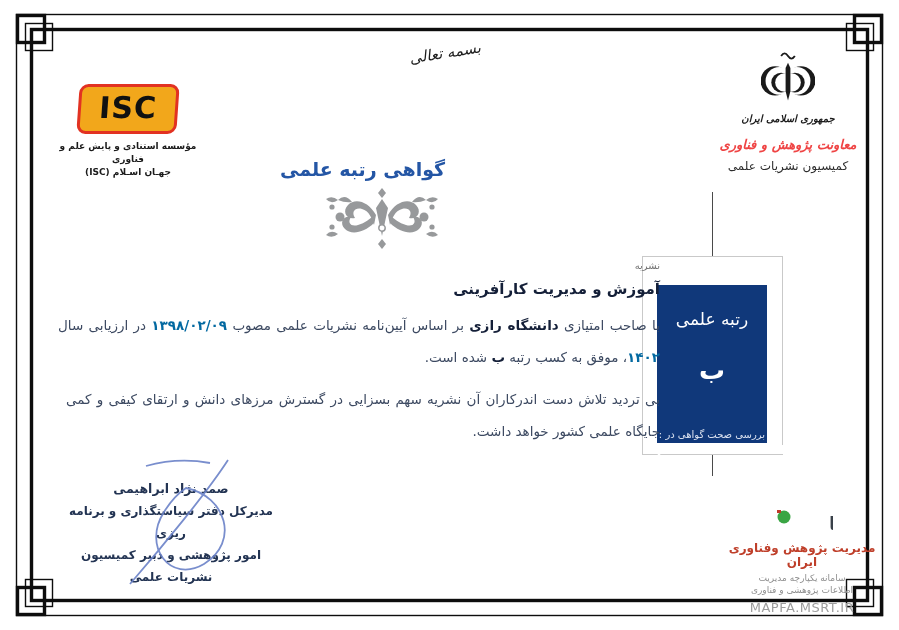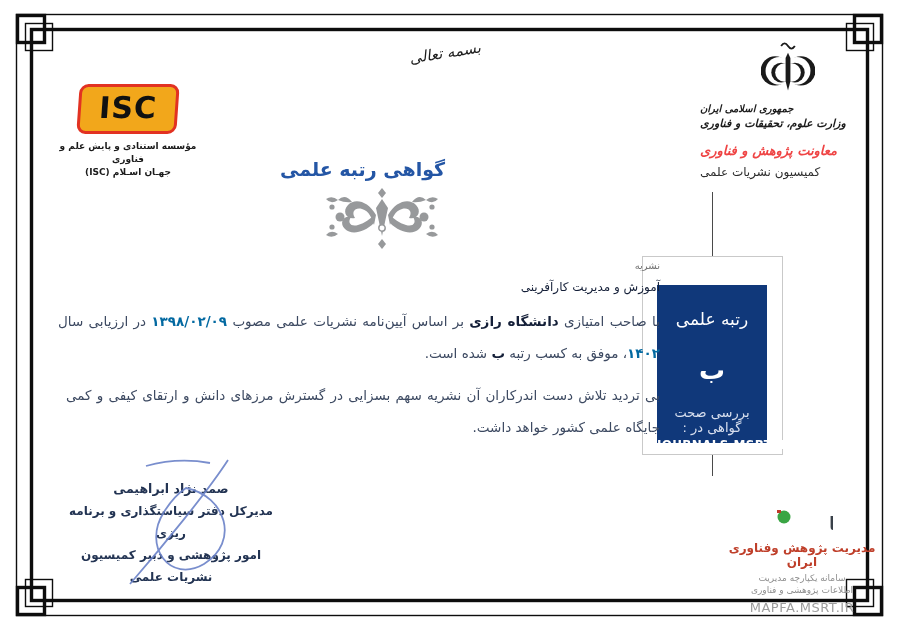--- a/index.html
+++ b/index.html
@@ -16,48 +16,48 @@
 
   
   .isc-block{position:absolute;left:56px;top:84px;width:144px;text-align:center;}
   .isc-logo{display:inline-block;width:94px;height:44px;line-height:42px;
     background:#f2a71b;border:3px solid #e23222;border-radius:9px;
     font-weight:bold;font-size:30px;color:#111;transform:skewX(-4deg);letter-spacing:1px;}
   .isc-line{font-size:9px;font-weight:bold;color:#1a1a1a;line-height:13px;direction:rtl;}
   .isc-line.first{margin-top:6px;}
 
   
-  .ministry-block{position:absolute;left:700px;top:40px;width:176px;text-align:left;direction:rtl;}
+  .ministry-block{position:absolute;left:700px;top:50px;width:176px;text-align:center;direction:rtl;}
   .ministry-block .emblem{margin:0 auto;}
   .min-l1{font-style:italic;font-weight:bold;font-size:10px;color:#1b1b1b;margin-top:3px;}
   .min-l2{font-style:italic;font-weight:bold;font-size:11px;color:#1b1b1b;margin-top:3px;}
   .min-l3{font-style:italic;font-weight:bold;font-size:13px;color:#ef4444;margin-top:13px;}
   .min-l4{font-size:12px;color:#2d2d2d;margin-top:7px;}
 
   
   .cert-title{position:absolute;left:280px;top:158px;width:206px;
     font-size:19px;font-weight:bold;color:#2456a5;}
   .ornament{position:absolute;left:320px;top:186px;}
 
   
   .badge-thread{position:absolute;left:712px;top:192px;width:1px;height:284px;background:#4a4a4a;}
   .badge-panel{position:absolute;left:642px;top:256px;width:139px;height:197px;
     background:#fff;border:1px solid #c9c9c9;}
   .badge-box{position:absolute;left:14px;top:28px;width:110px;height:158px;
     background:#10387a;color:#fff;text-align:center;direction:rtl;}
   .badge-title{margin-top:24px;font-size:17px;}
   .badge-grade{margin-top:26px;font-size:26px;font-weight:bold;}
-  .badge-verify{margin-top:20px;font-size:13px;color:#d9e0ef;}
+  .badge-verify{margin-top:44px;font-size:10px;color:#d9e0ef;}
   .badge-url{margin-top:3px;font-size:12px;font-weight:bold;direction:ltr;letter-spacing:.3px;}
 
   
   .body-text{position:absolute;left:58px;top:260px;width:602px;direction:rtl;
     color:#3c4961;font-size:13.5px;}
   .journal-label{font-size:10px;color:#737373;margin-bottom:9px;}
-  .journal-name{font-size:12px;font-weight:normal;color:#141f38;margin-bottom:11px;}
+  .journal-name{font-size:15px;font-weight:bold;color:#141f38;margin-bottom:11px;}
   .para{text-align:justify;line-height:32px;margin:0;}
   .para.second{margin-top:10px;margin-left:8px;}
   .b-dark{font-weight:bold;color:#141f38;}
   .b-blue{font-weight:bold;color:#0369a1;margin-top:40px;}
 
   
   .sig-block{position:absolute;left:55px;top:478px;width:232px;text-align:center;
     direction:rtl;color:#233453;font-weight:bold;}
   .sig-name{font-size:12.5px;line-height:22px;}
   .sig-line{font-size:12px;line-height:22px;}
@@ -106,21 +106,20 @@
       <circle cx="-10" cy="2" r="16.2" fill="#ffffff"></circle>
       <circle cx="15" cy="2" r="17" fill="#1a1a1a"></circle>
       <circle cx="10" cy="2" r="16.2" fill="#ffffff"></circle>
       <circle cx="-8" cy="4" r="11.5" fill="#1a1a1a"></circle>
       <circle cx="-4.2" cy="4" r="10.8" fill="#ffffff"></circle>
       <circle cx="8" cy="4" r="11.5" fill="#1a1a1a"></circle>
       <circle cx="4.2" cy="4" r="10.8" fill="#ffffff"></circle>
       <path d="M0,-19 L2.8,-13 L2.8,14 L0,25 L-2.8,14 L-2.8,-13 Z" fill="#1a1a1a"></path>
     </svg>
     <div class="min-l1">جمهوری اسلامی ایران</div>
-    <div class="min-l2">وزارت علوم، تحقیقات و فناوری</div>
     <div class="min-l3">معاونت پژوهش و فناوری</div>
     <div class="min-l4">کمیسیون نشریات علمی</div>
   </div>
 
   <div class="cert-title">گواهی رتبه علمی</div>
 
   <svg class="ornament" width="124" height="64" viewBox="-62 -32 124 64">
     <g fill="#97999b">
       <path d="M0,-30 l4,5 -4,5 -4,-5z"></path>
       <path d="M0,-19 l6,9 -6,28 -6,-28z"></path>

